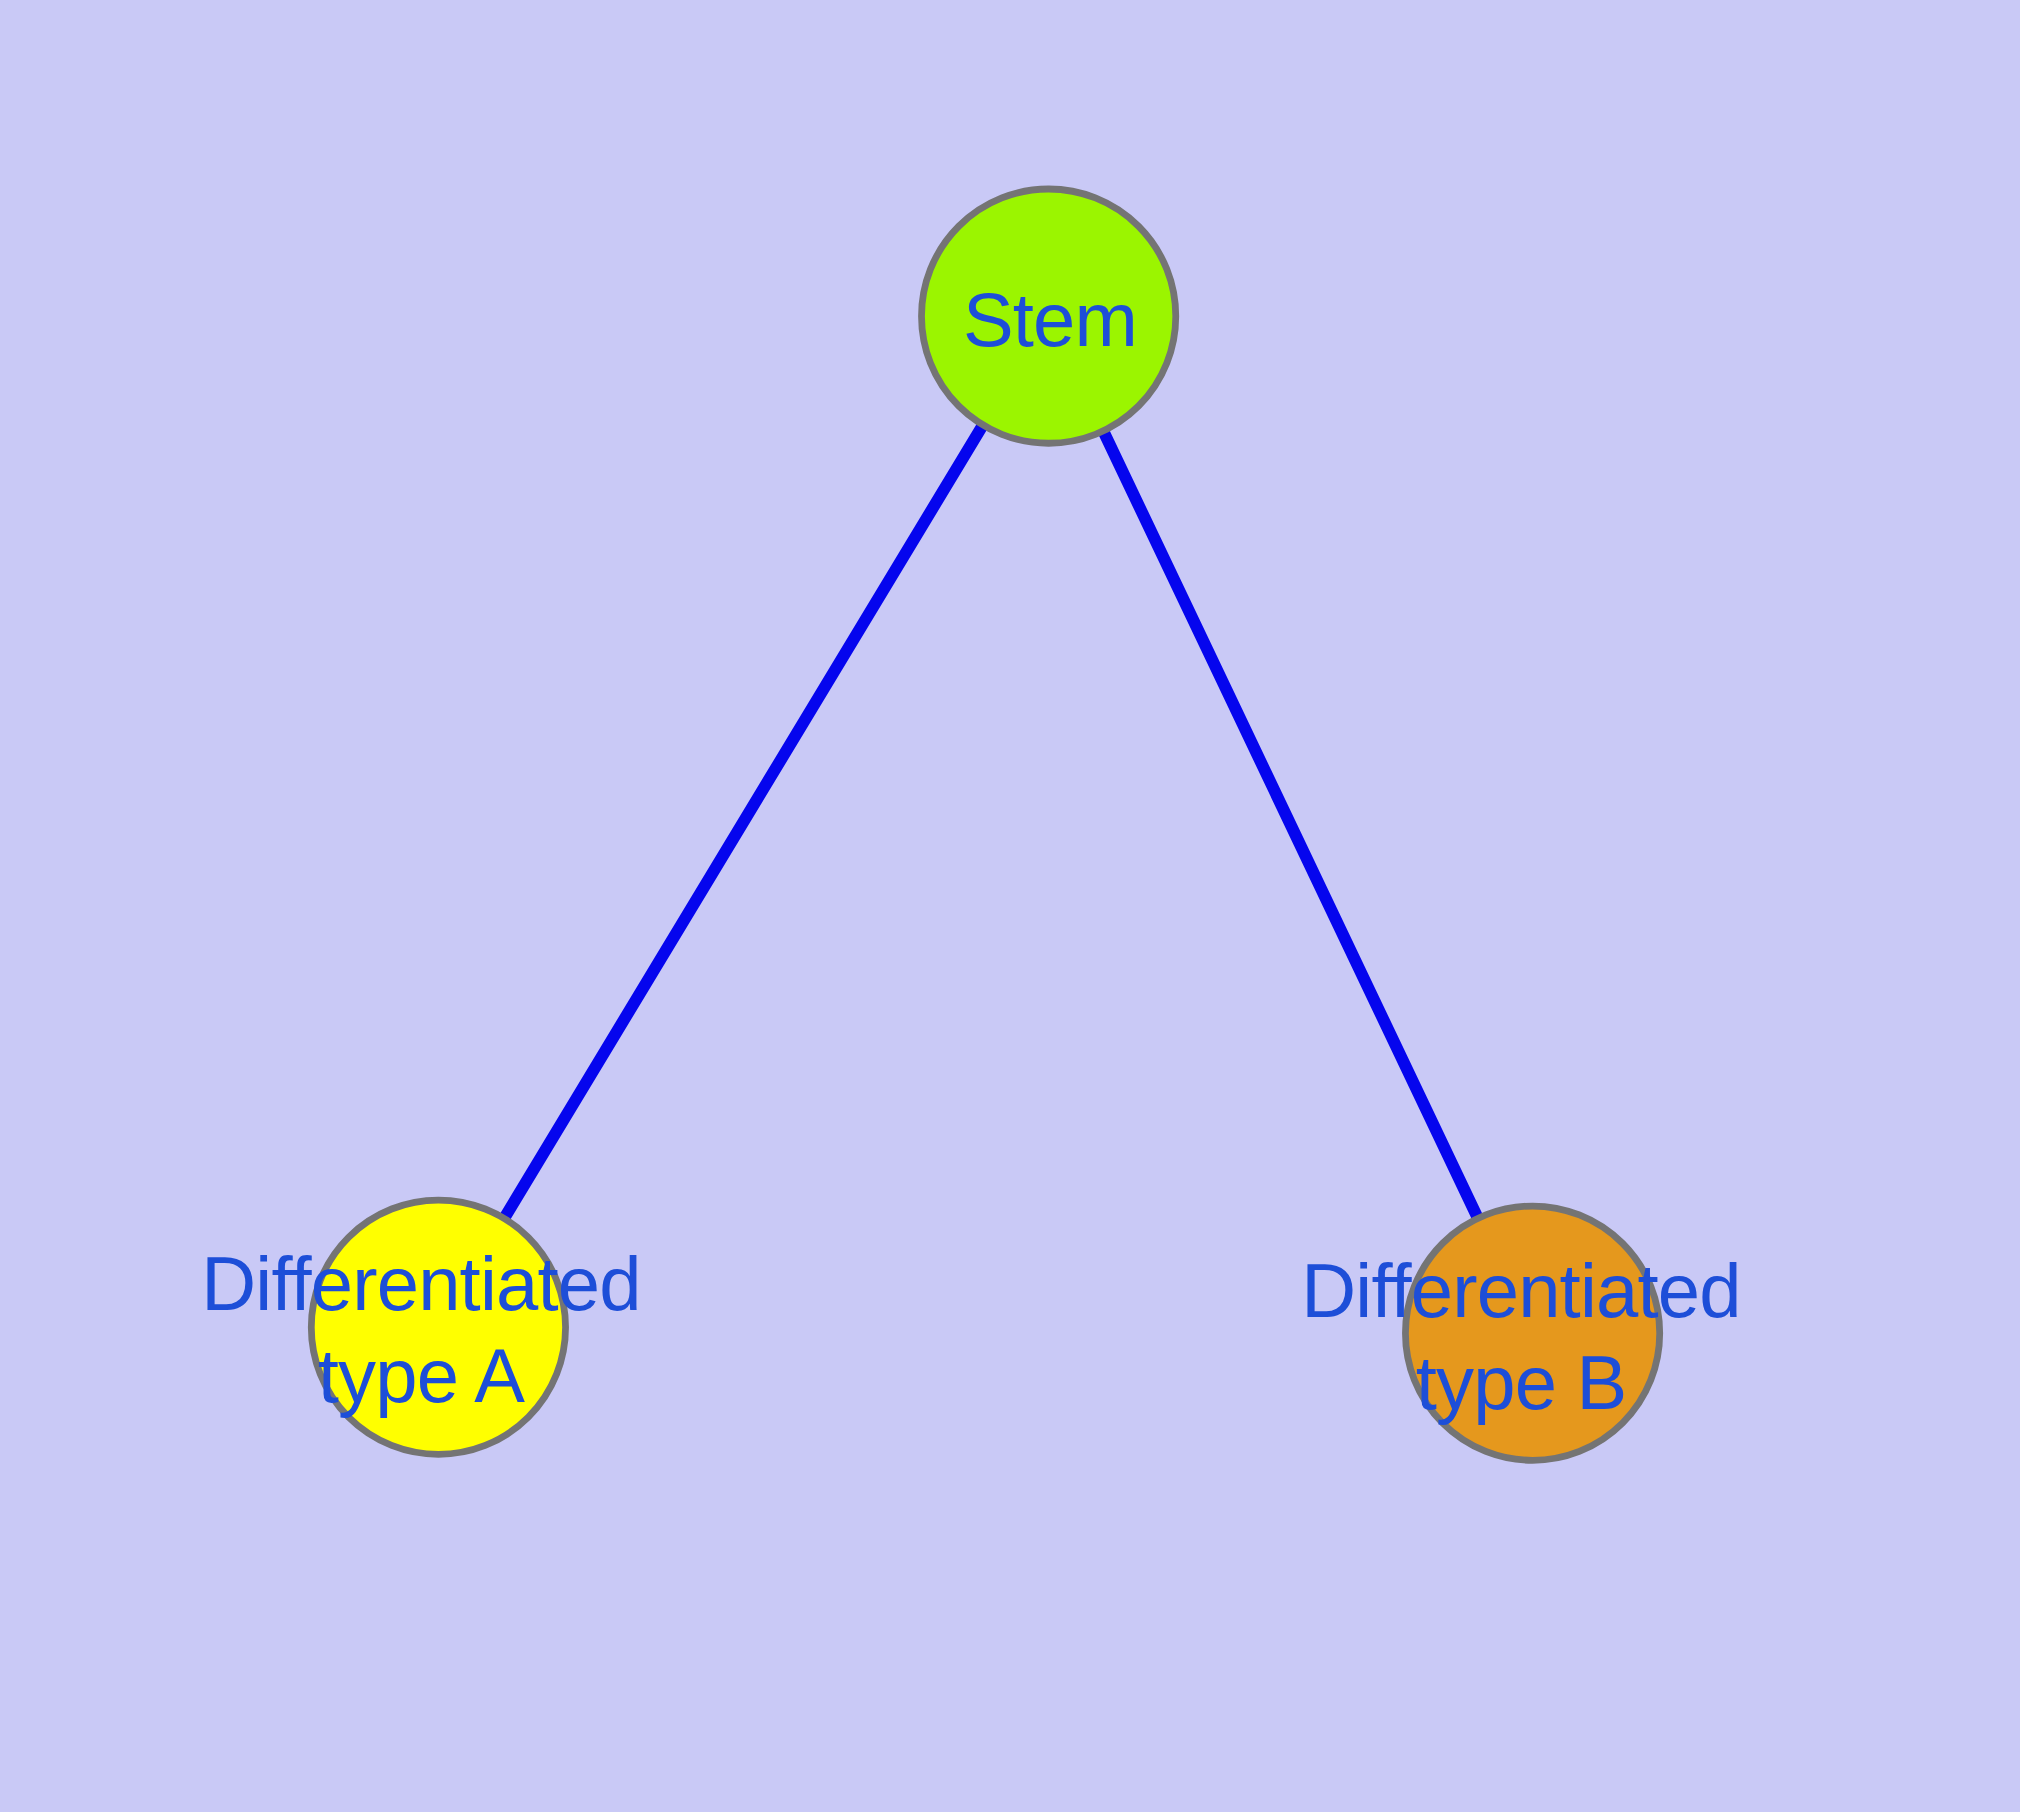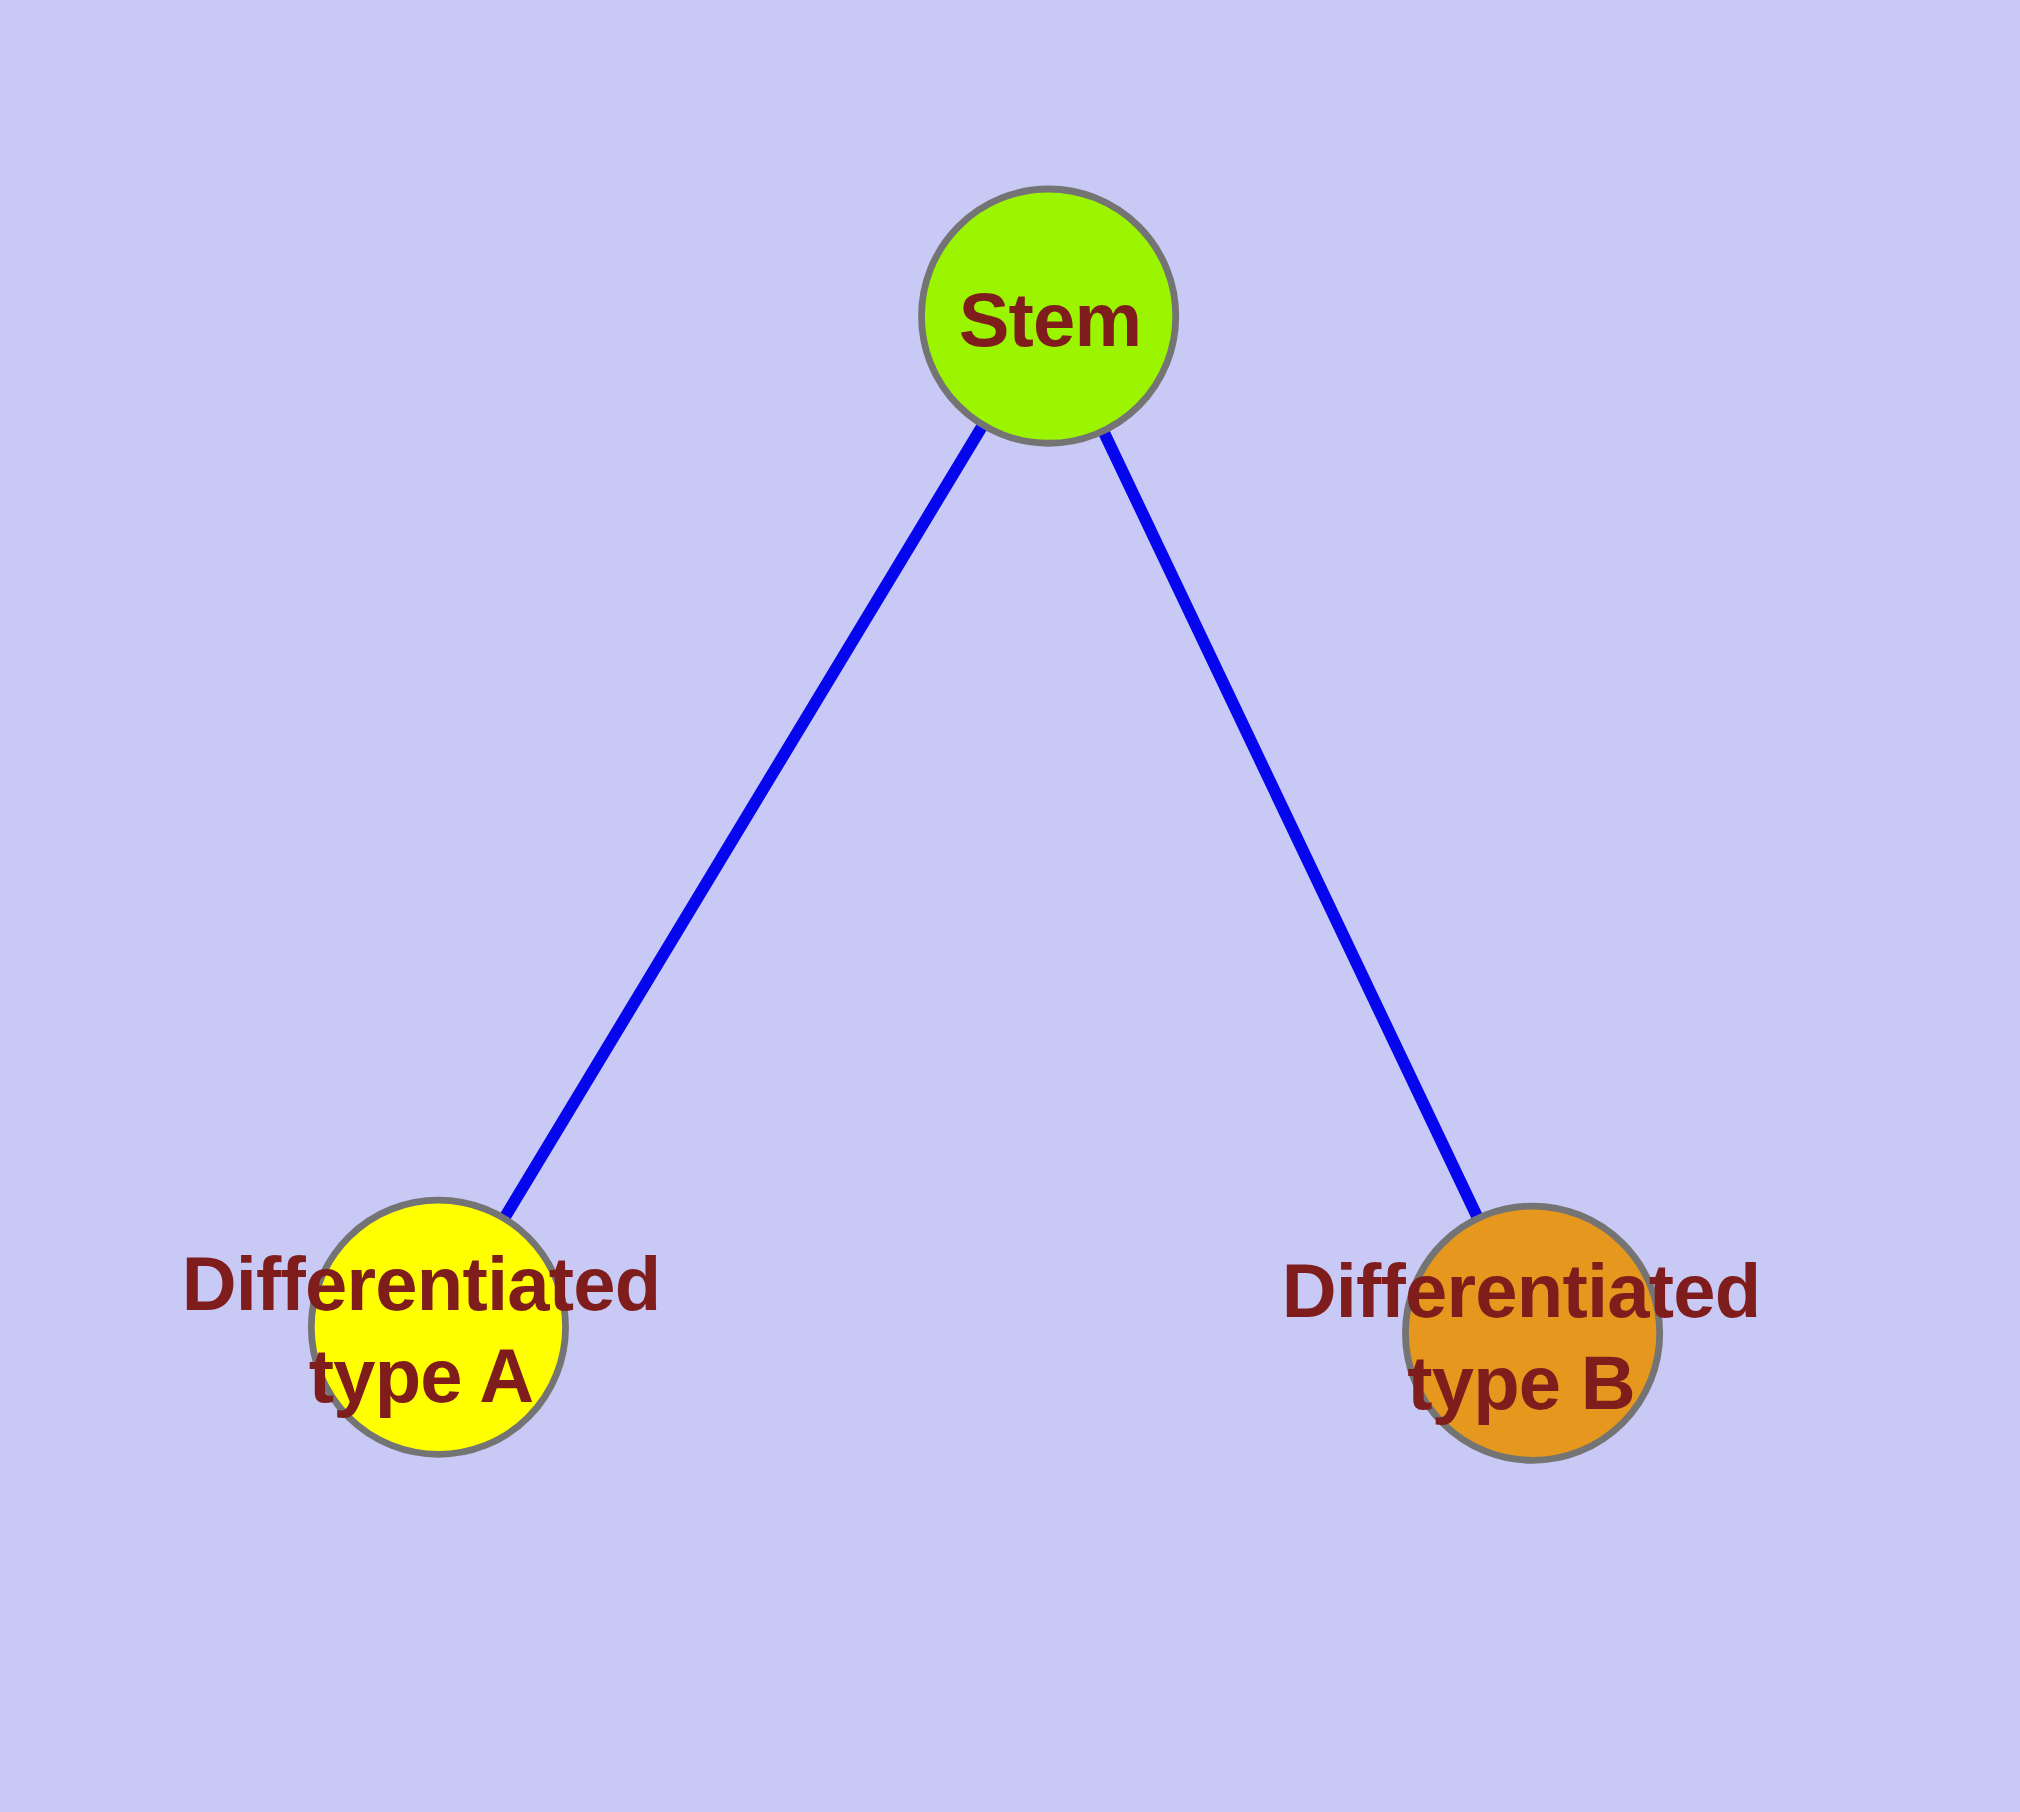--- a/index.html
+++ b/index.html
@@ -27,25 +27,25 @@
     stroke-linecap: round;
     fill: none;
   }
   .node {
     stroke-width: 8;
   }
   .node-label {
     position: absolute;
     transform: translate(-50%, -50%);
     text-align: center;
-    font-weight: bold;
+    font-weight: normal;
     font-size: 76px;
     line-height: 92px;
     letter-spacing: -0.8px;
-    color: #7f1d1d;
+    color: #1d4ed8;
     white-space: pre-line;
   }
 </style>
 </head>
 <body>
 
 <div class="canvas" style="background-color: rgb(201, 201, 246);">
 
   <svg class="graph-svg" viewBox="0 0 2384 2138" xmlns="http://www.w3.org/2000/svg">
 

